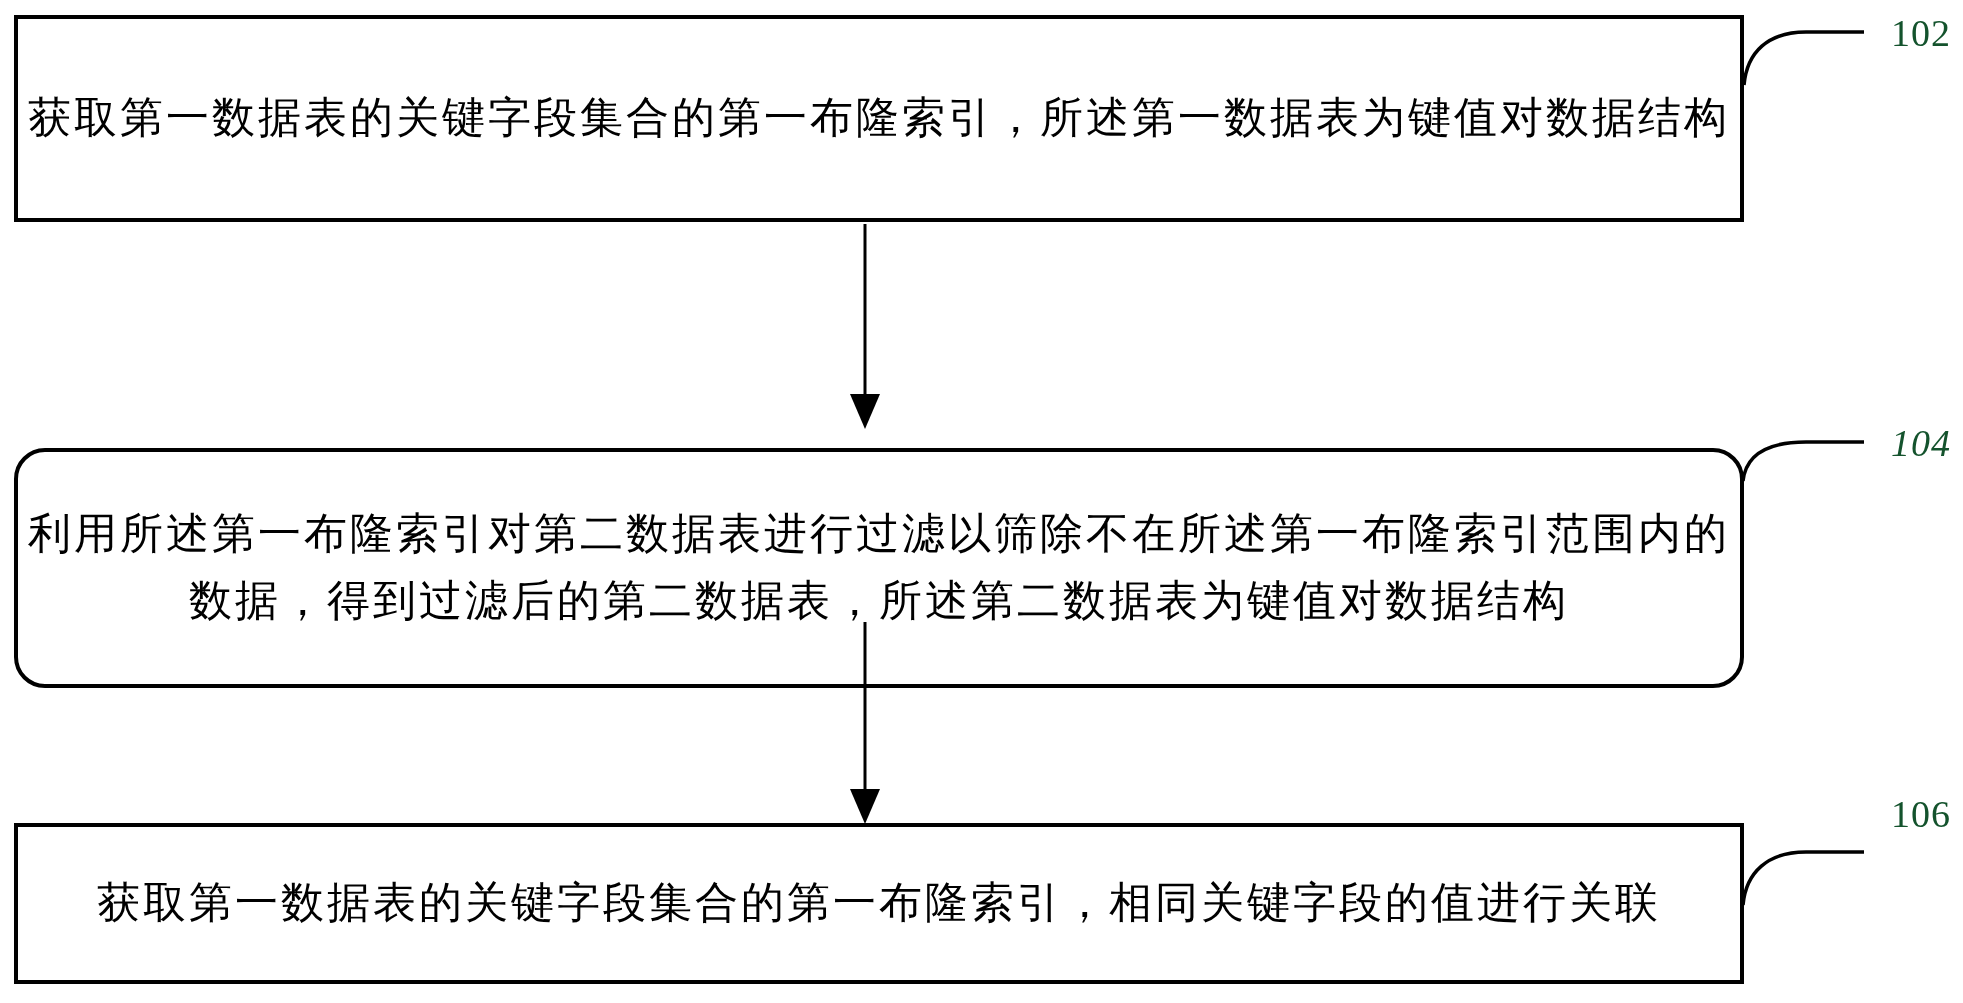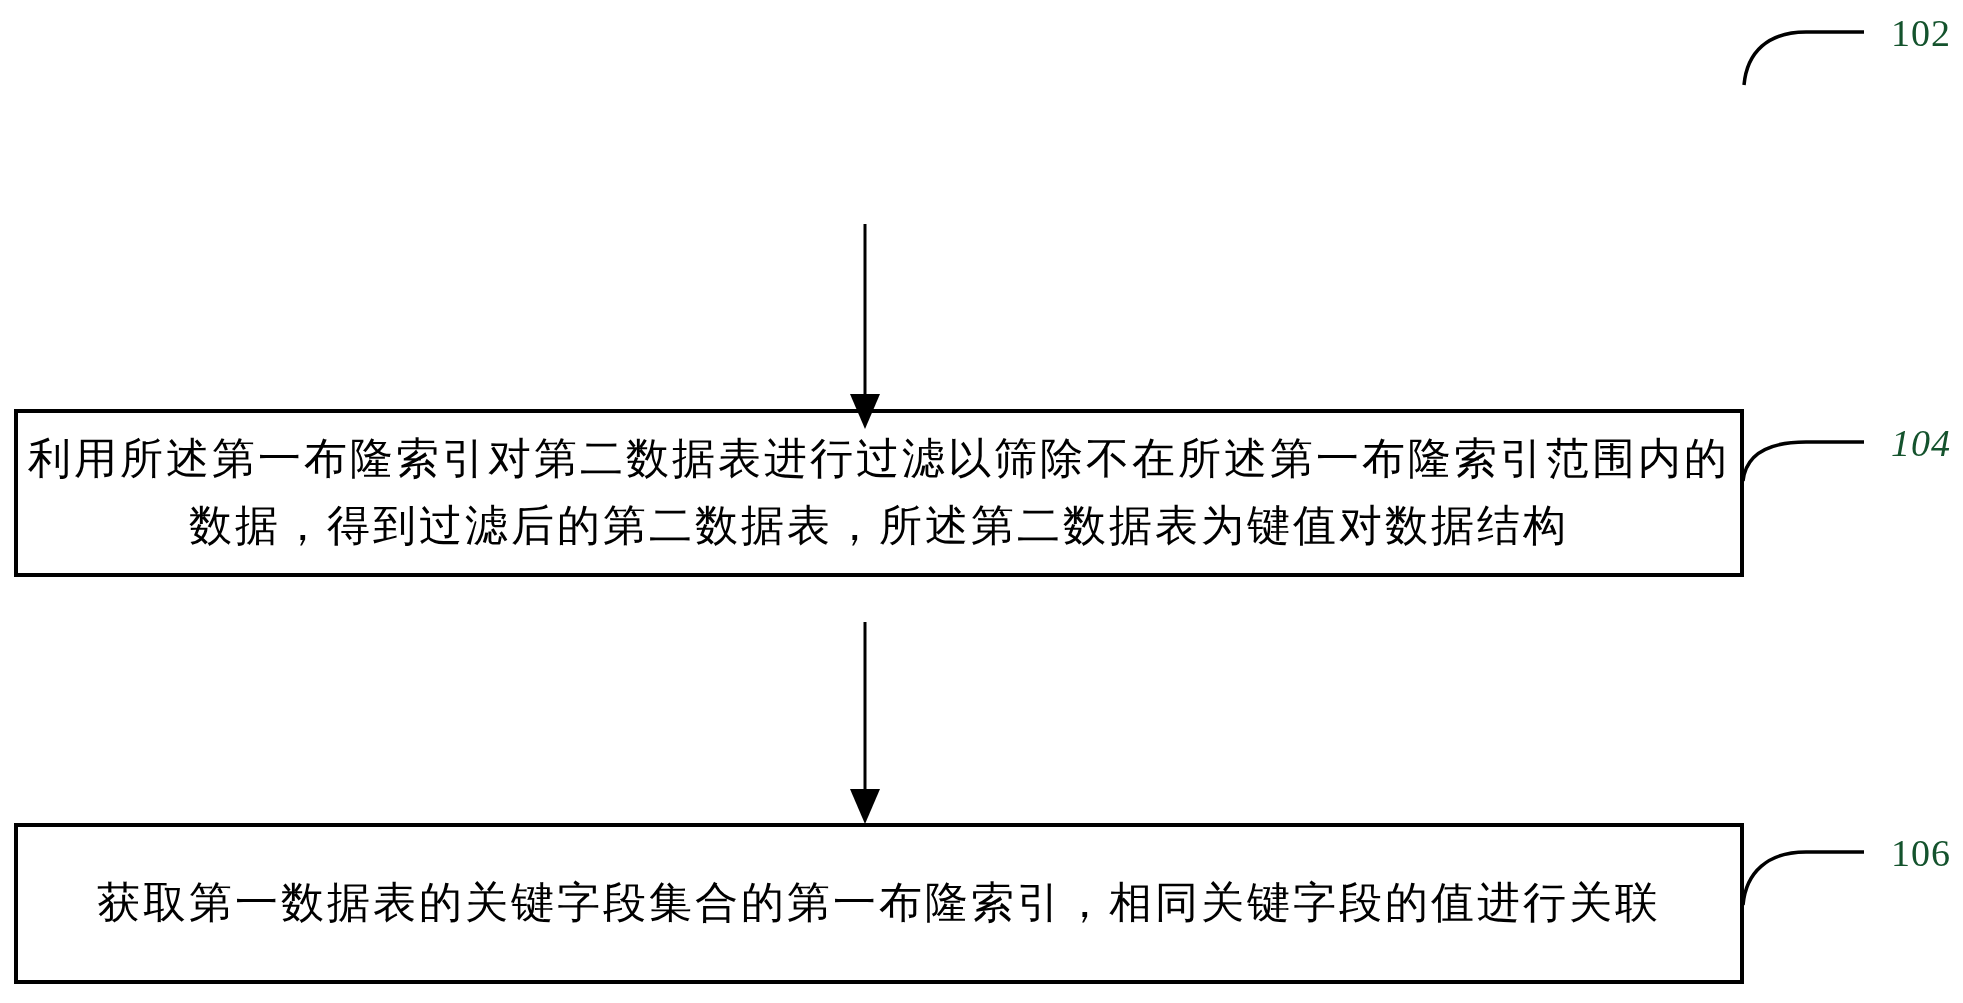--- a/index.html
+++ b/index.html
@@ -29,47 +29,50 @@
   }
   .step-text {
     width: 100%;
     text-align: center;
     font-size: 43px;
     letter-spacing: 3px;
     line-height: 1.55;
     font-family: "Liberation Serif", "DejaVu Serif", serif;
   }
   #box-1 { top: 15px;  height: 207px; }
-  #box-2 { top: 409px; height: 168px; }
+  #box-2 { top: 448px; height: 240px; border-radius: 31px; }
   #box-3 { top: 823px; height: 161px; }
   .ref-label {
     position: absolute;
     font-size: 38px;
     line-height: 44px;
     font-family: "Liberation Serif", "DejaVu Serif", serif;
     color: #14532d;
     letter-spacing: 1px;
   }
   #label-1 { left: 1891px; top: 11px; }
   #label-2 { left: 1891px; top: 421px; font-style: italic; }
-  #label-3 { left: 1891px; top: 831px; }
+  #label-3 { left: 1891px; top: 792px; }
   #overlay {
     position: absolute;
     left: 0;
     top: 0;
     width: 1963px;
     height: 1003px;
     pointer-events: none;
   }
 </style>
 </head>
 <body>
 
 <div id="canvas">
 
+  <div class="step-box" id="box-1">
+    <div class="step-text">获取第一数据表的关键字段集合的第一布隆索引，所述第一数据表为键值对数据结构</div>
+  </div>
 
   <div class="step-box" id="box-2">
     <div class="step-text">利用所述第一布隆索引对第二数据表进行过滤以筛除不在所述第一布隆索引范围内的数据，得到过滤后的第二数据表，所述第二数据表为键值对数据结构</div>
   </div>
 
   <div class="step-box" id="box-3">
     <div class="step-text">获取第一数据表的关键字段集合的第一布隆索引，相同关键字段的值进行关联</div>
   </div>
 
   <div class="ref-label" id="label-1">102</div>

